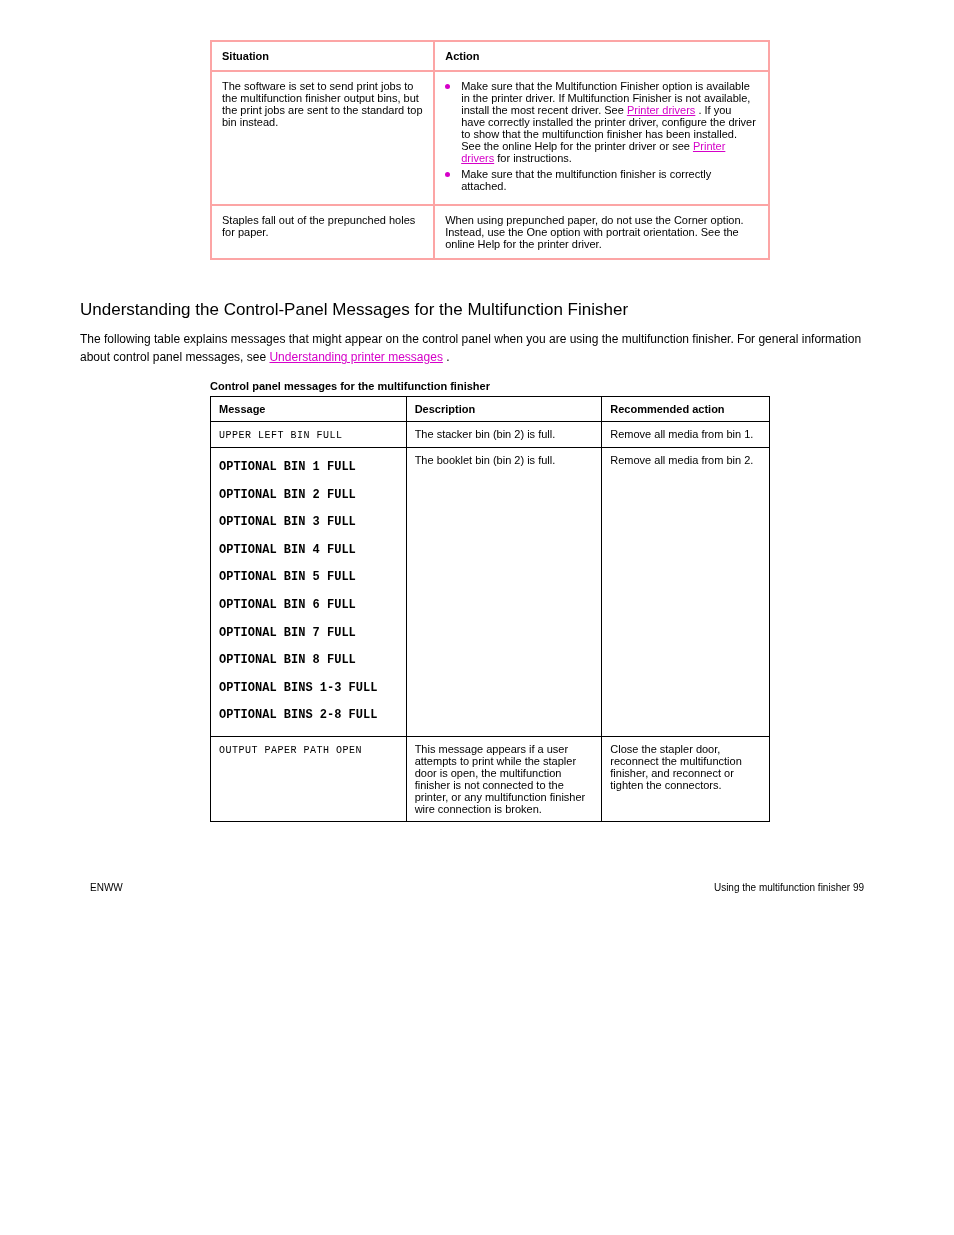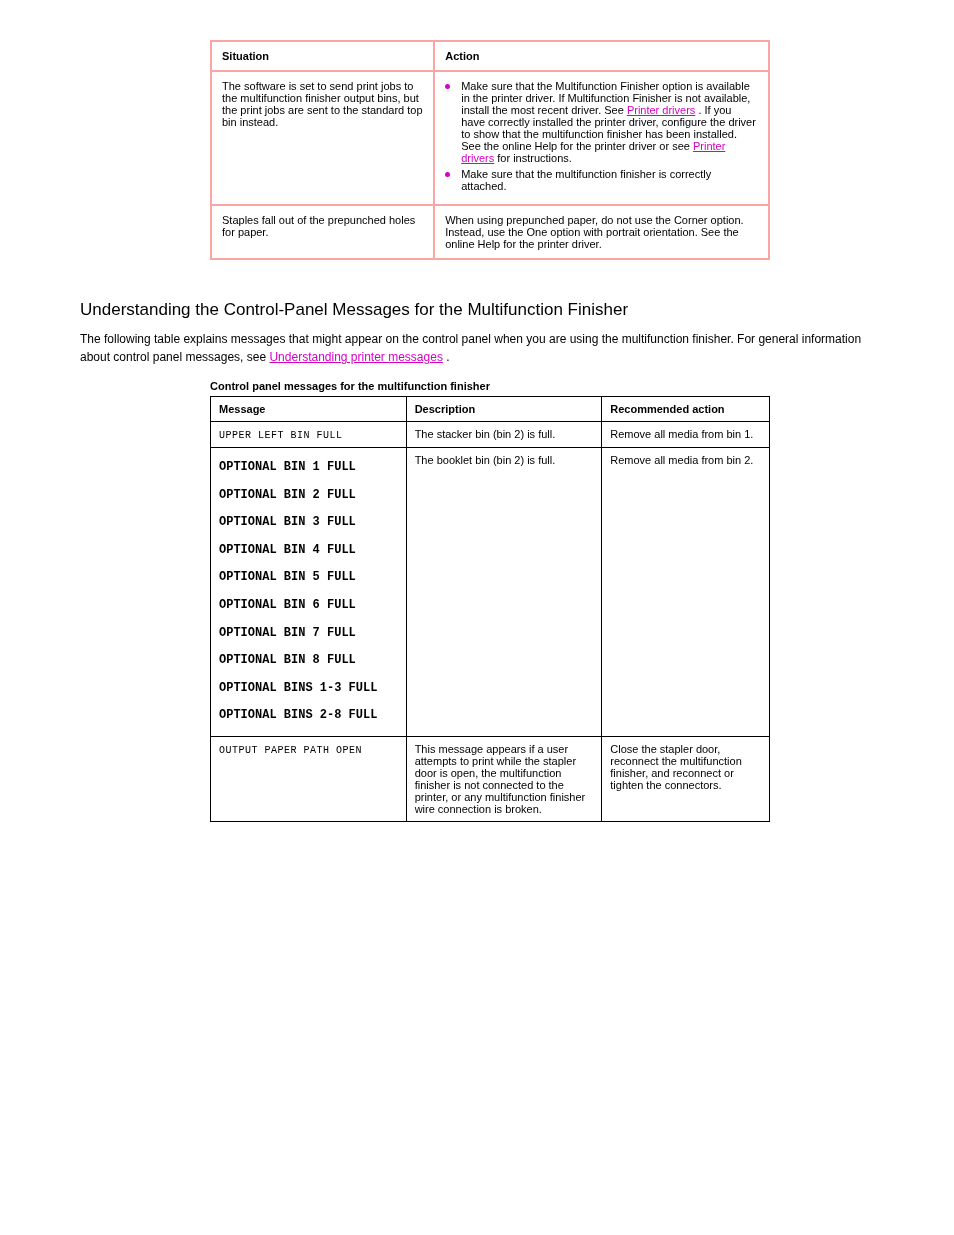--- a/index.html
+++ b/index.html
@@ -139,14 +139,18 @@
       <td>Remove all media from bin 2.</td>
     </tr>
     <tr>
       <td><span class="mono">OUTPUT PAPER PATH OPEN</span></td>
       <td>This message appears if a user attempts to print while the stapler door is open, the multifunction finisher is not connected to the printer, or any multifunction finisher wire connection is broken.</td>
       <td>Close the stapler door, reconnect the multifunction finisher, and reconnect or tighten the connectors.</td>
     </tr>
   </tbody>
 </table>
 
+<div class="footer">
+  <span>ENWW</span>
+  <span>Using the multifunction finisher  99</span>
+</div>
 
 </div>
 
 </body></html>

